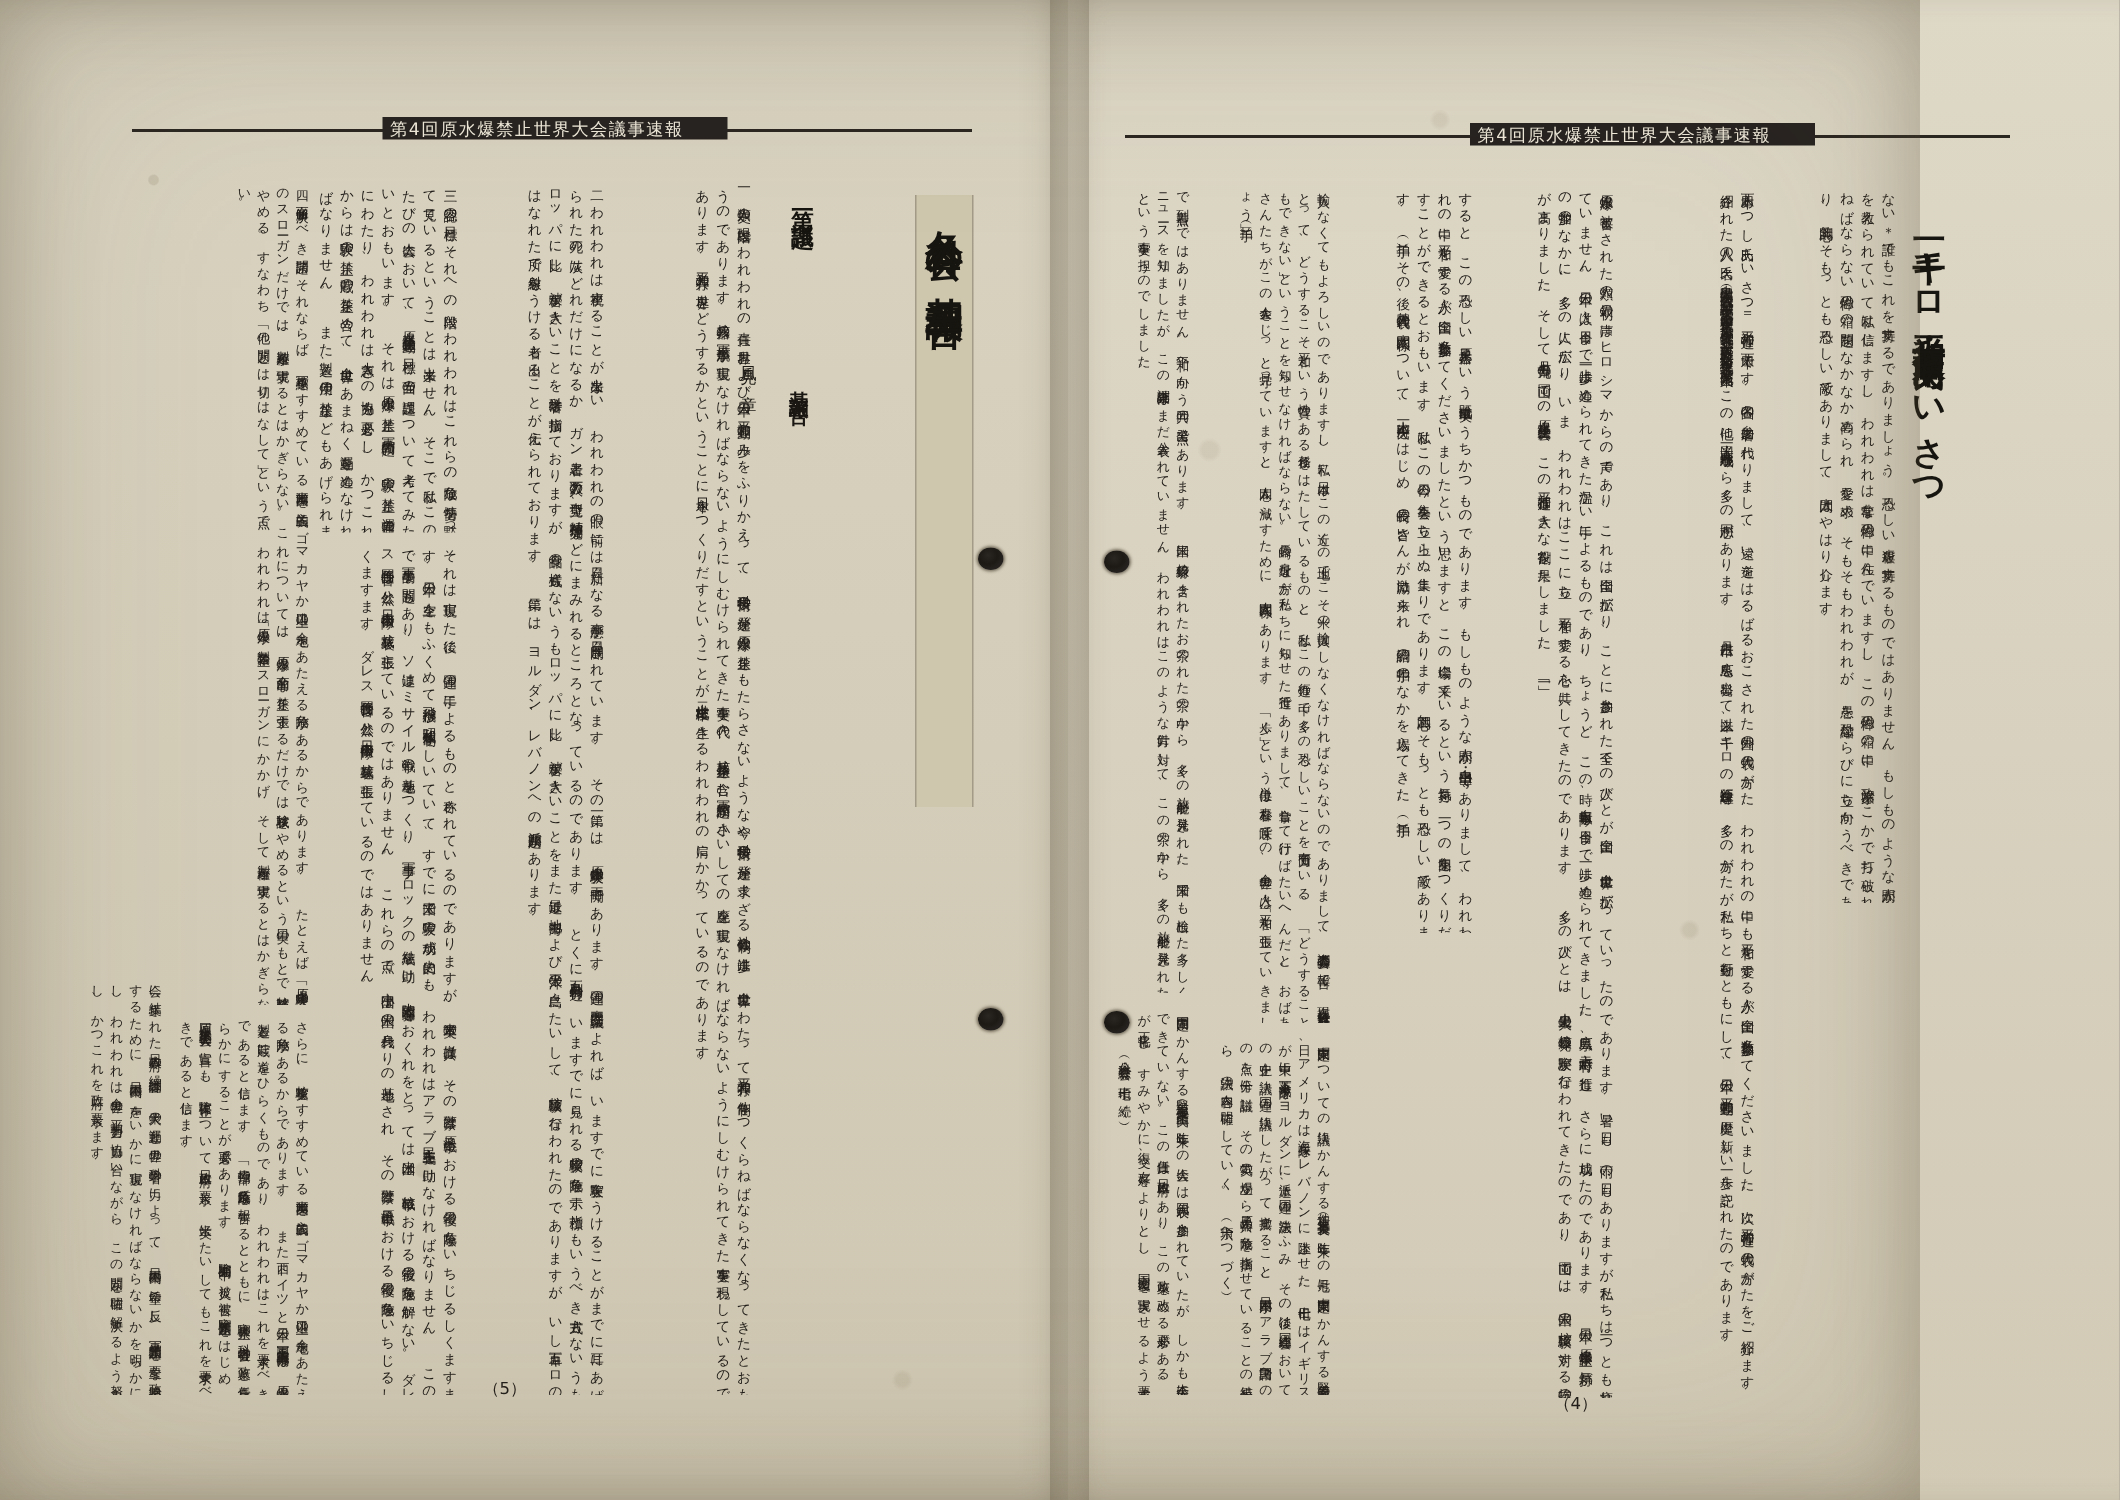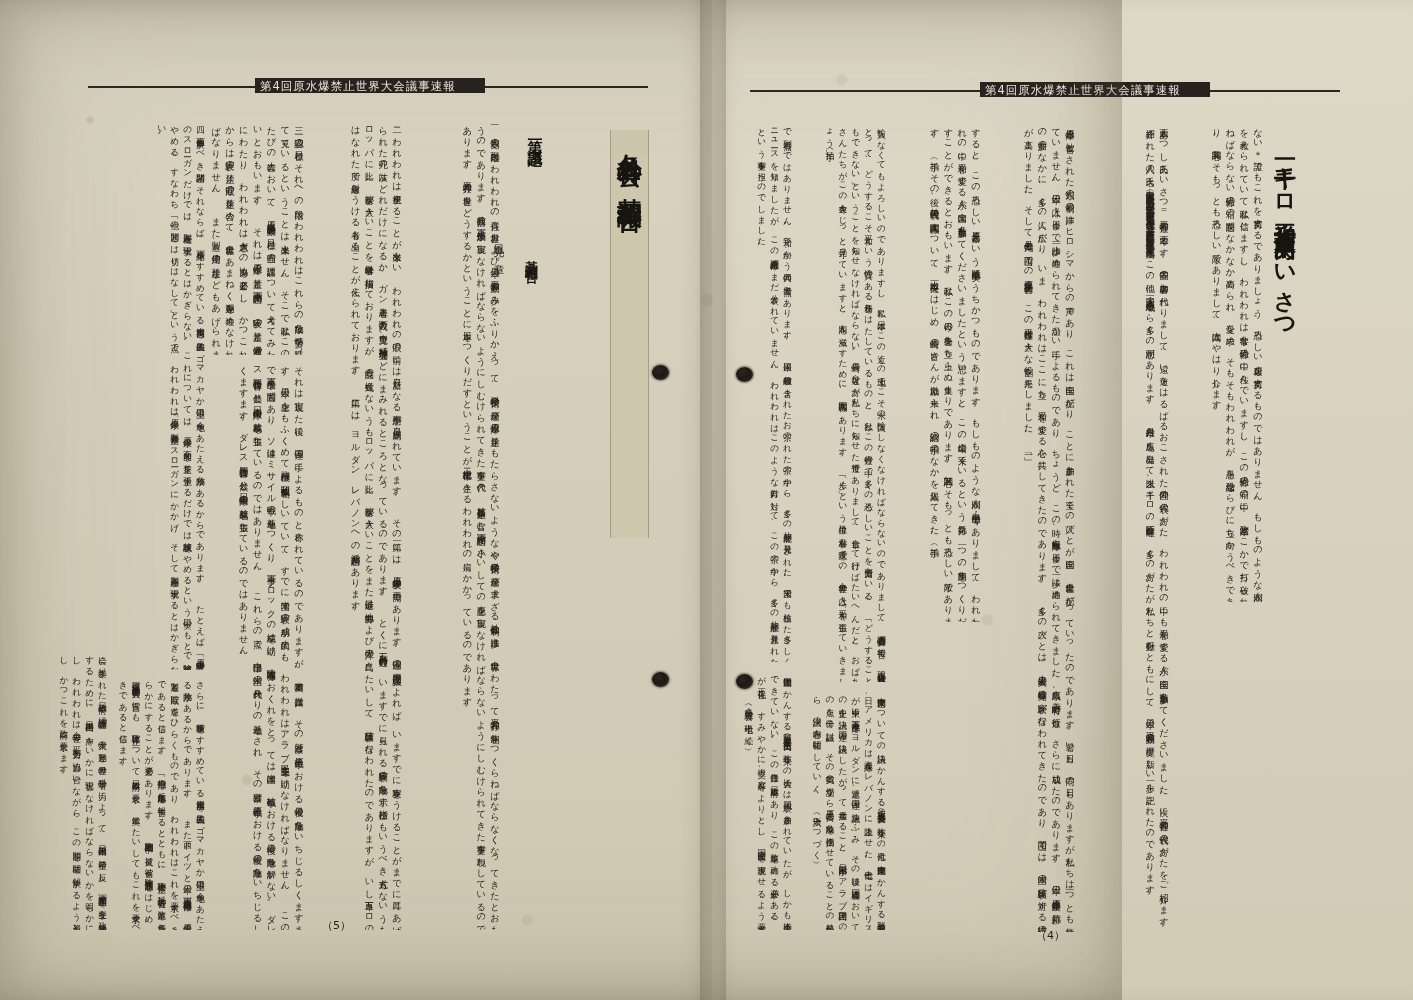--- a/index.html
+++ b/index.html
@@ -2,21 +2,21 @@
 <html><head>
 <meta charset="utf-8">
 <style>
   html,body{margin:0;padding:0;}
   body{
     width:1413px;height:1000px;overflow:hidden;
     background:#9c9482;
     font-family:"DejaVu Sans", sans-serif;
   }
   #page{
-    position:relative;width:1122px;height:1000px;
+    position:relative;width:1280px;height:1000px;
     background:
       radial-gradient(ellipse at 30% 20%, #d8d2c0 0%, #cdc6b2 45%, #bdb49e 100%);
   }
   
   .sheet{
     position:absolute;top:0;height:1000px;
     background:linear-gradient(180deg,#d9d3c1 0%,#d4cdb9 50%,#cfc7b2 100%);
   }
   .sheet.left{left:0;width:712px;
     box-shadow:inset -16px 0 28px -14px rgba(80,70,50,.45);}

